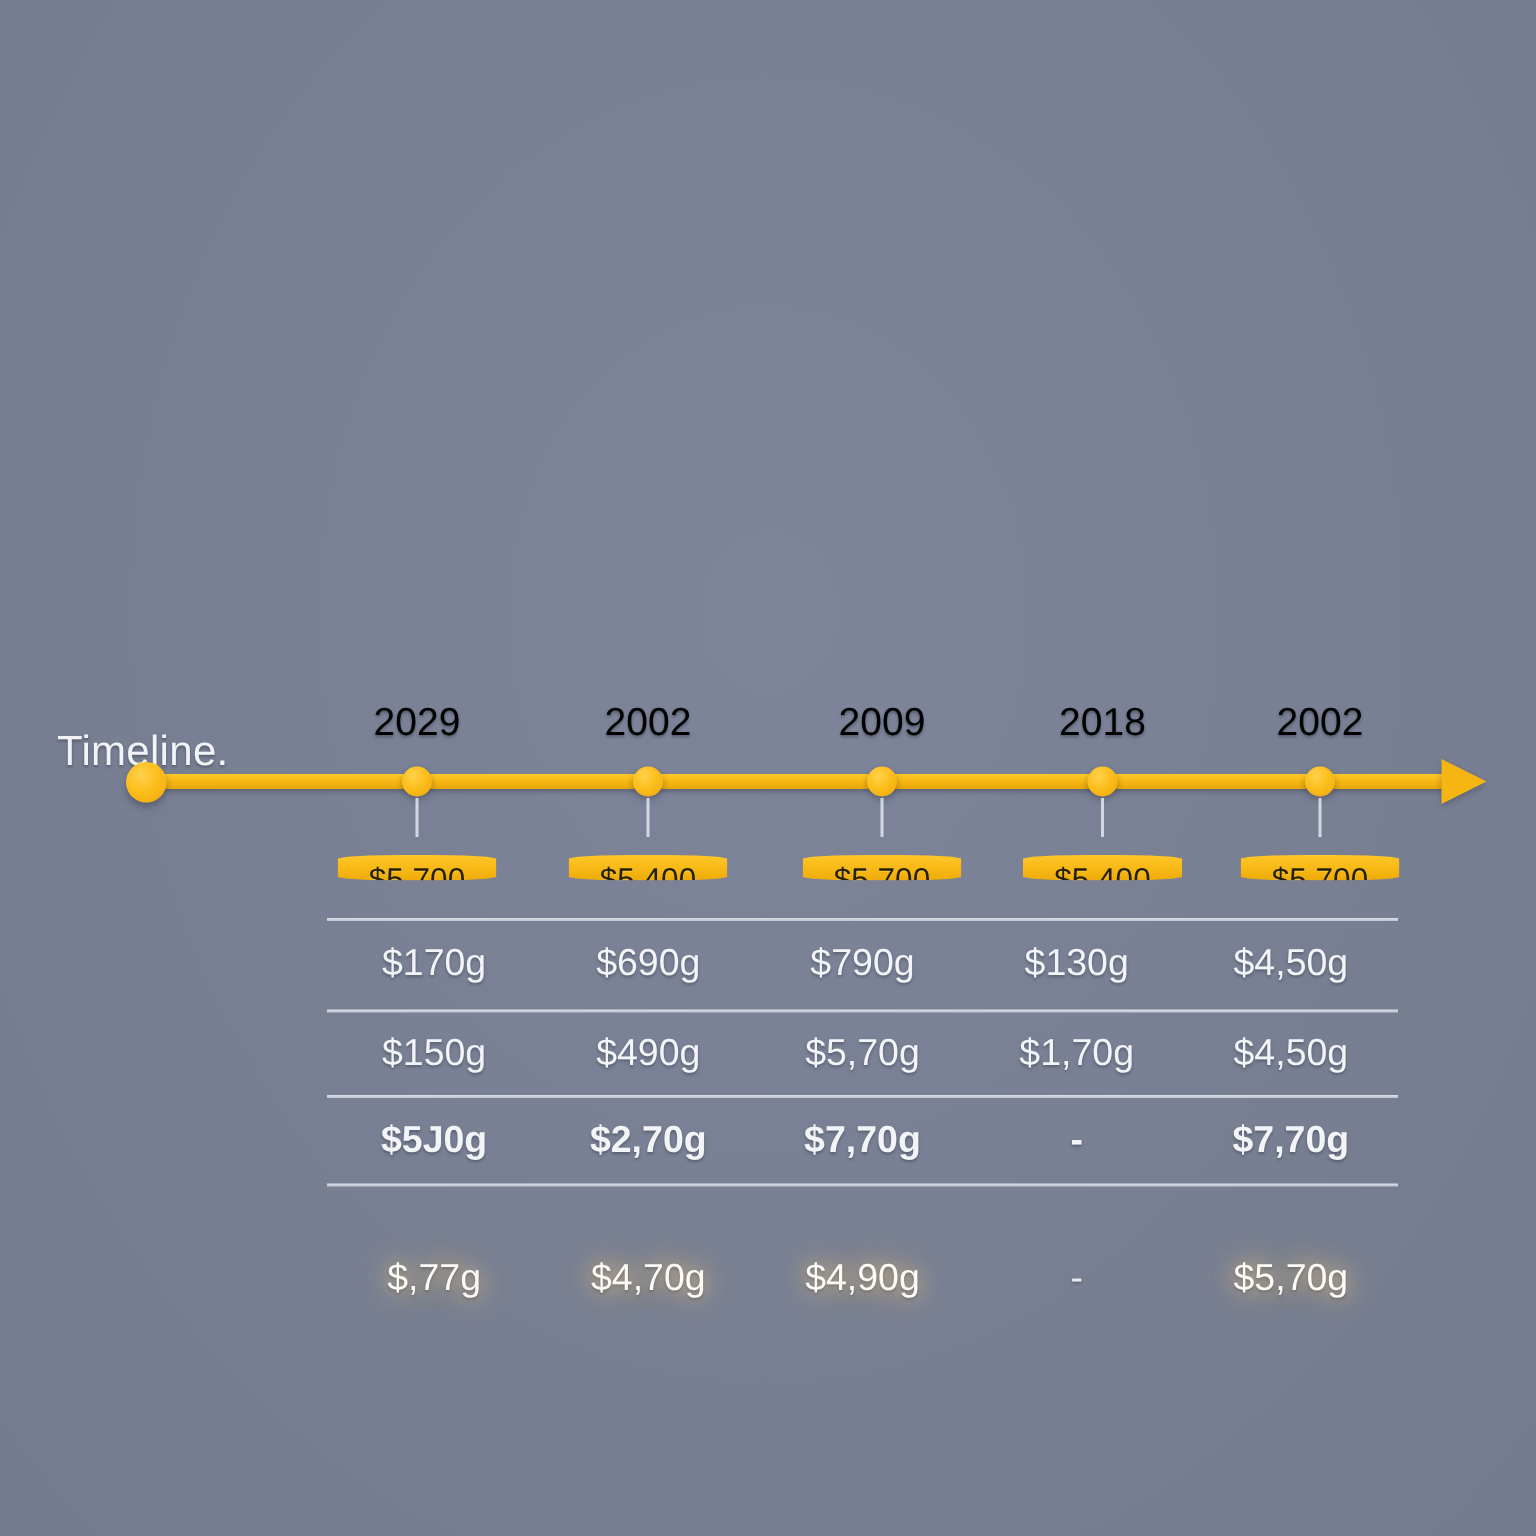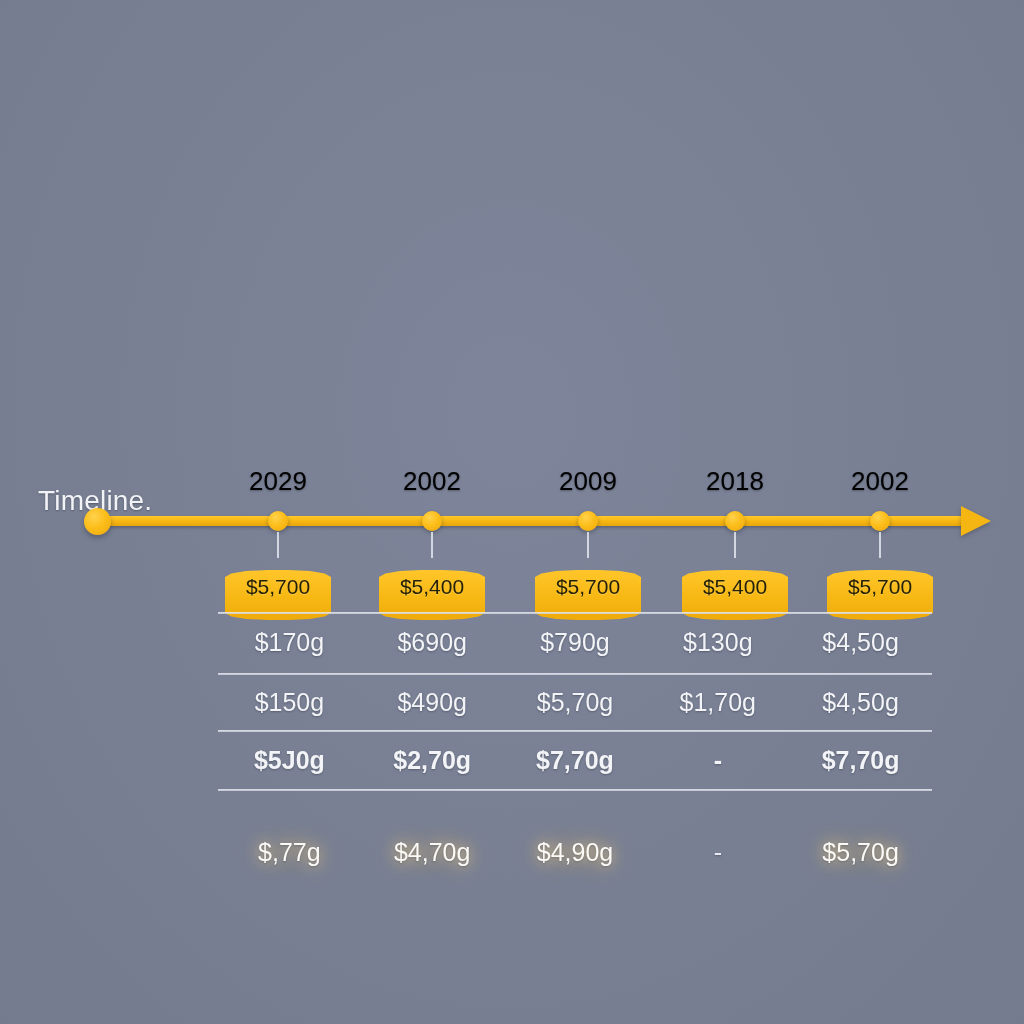--- a/index.html
+++ b/index.html
@@ -109,21 +109,21 @@
     width: 2px;
     height: 26px;
     background: rgba(232,236,244,0.80);
   }
   .milestone-badge {
     position: absolute;
     top: 570px;
     left: 50%;
     margin-left: -53px;
     width: 106px;
-    height: 50px;
+    height: 17px;
     line-height: 33px;
     font-size: 21px;
     color: #241f07;
     background: linear-gradient(180deg, #ffc62a 0%, #f7b814 55%, #eeab0b 100%);
     
     clip-path: polygon(
       0% 14%, 6% 7%, 20% 2%, 40% 0%, 60% 0%, 80% 2%, 94% 7%, 100% 14%,
       100% 86%, 94% 93%, 80% 98%, 60% 100%, 40% 100%, 20% 98%, 6% 93%, 0% 86%
     );
     box-shadow: 0 2px 4px rgba(45,48,60,0.30);

